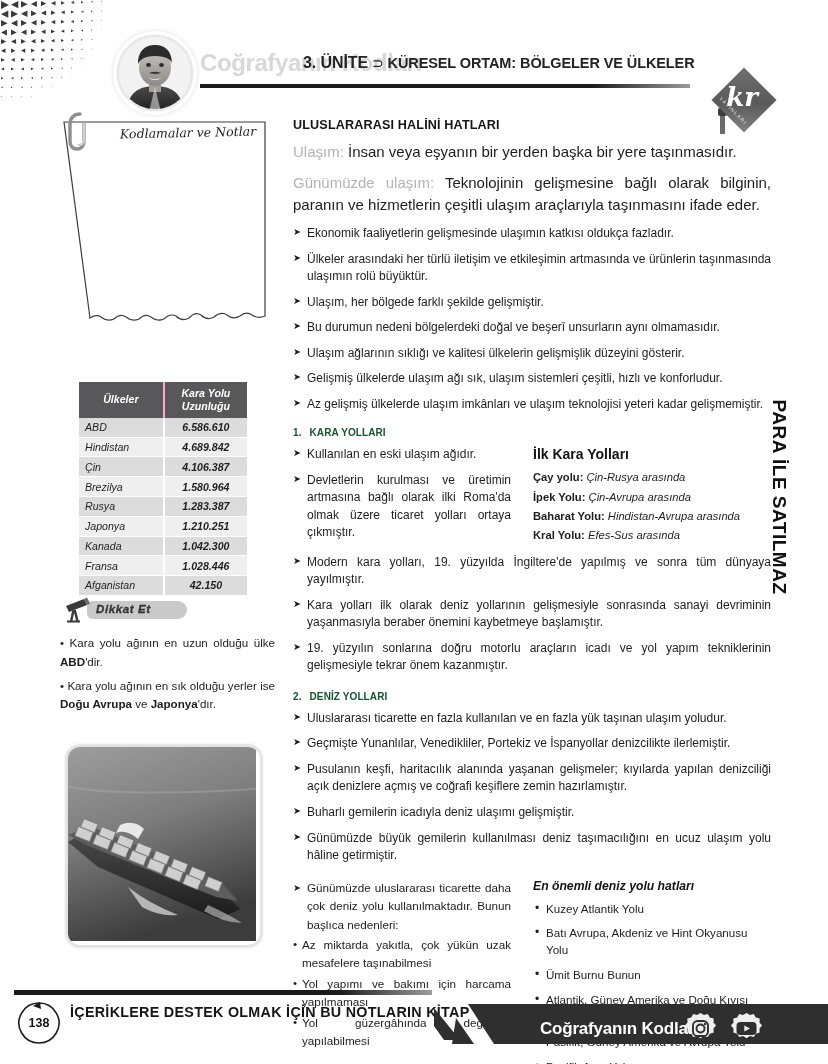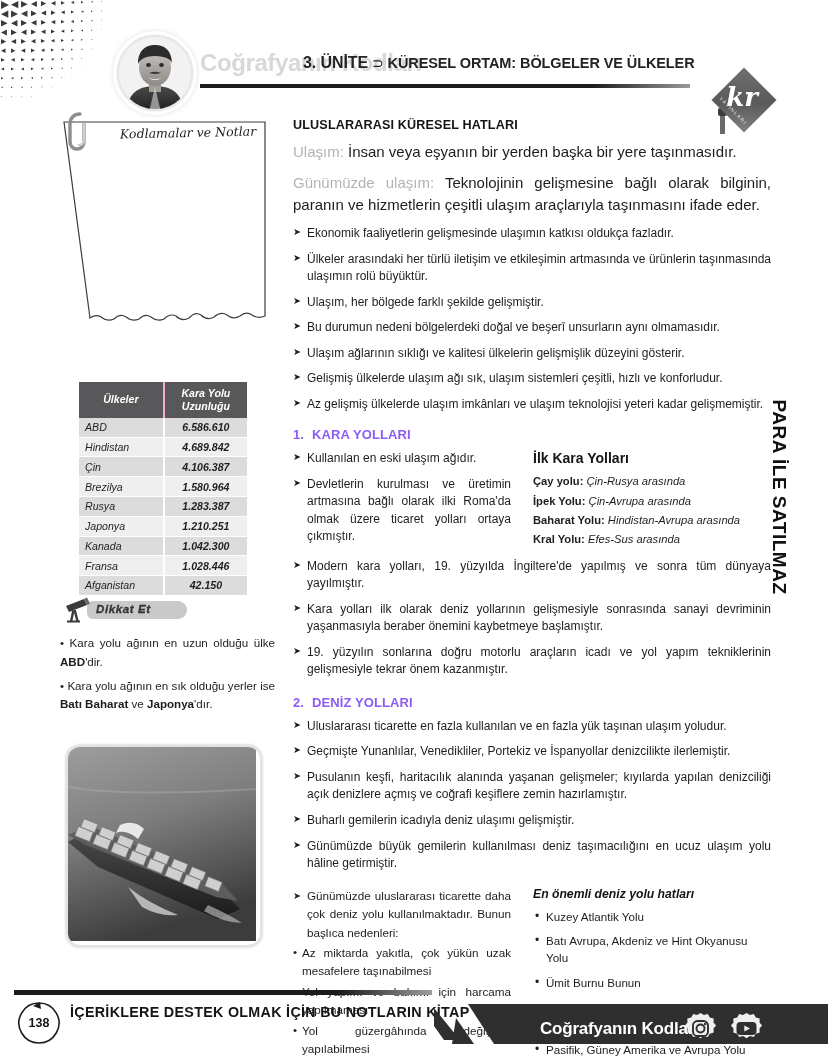--- a/index.html
+++ b/index.html
@@ -253,23 +253,23 @@
     content: "\27A4";
     position: absolute;
     left: 0;
     top: 0px;
     font-size: 9.5px;
     color: #1a1a1a;
   }
 
   
   .num-head {
-    font-size: 13px;
-    font-weight: bold;
-    color: #8b5cf6;
+    font-size: 10px;
+    font-weight: bold;
+    color: #14532d;
     margin: 0 0 8px 0;
     letter-spacing: 0.1px;
   }
   .num-head .n { margin-right: 8px; }
 
   .two-col {
     display: flex;
     gap: 22px;
   }
   .col-left { width: 218px; }
@@ -697,21 +697,21 @@
           <rect x="5" y="24.5" width="13" height="2" fill="#3a3a3a"></rect>
         </svg>
       </div>
       <div class="dikkat-banner-label">Dikkat Et</div>
     </div>
     <div class="dikkat-body">
       <p>
         <span>• Kara yolu ağının en uzun olduğu ülke </span><b>ABD</b><span>'dir.</span>
       </p>
       <p>
-        <span>• Kara yolu ağının en sık olduğu yerler ise </span><b>Batı Baharat</b><span> ve </span><b>Japonya</b><span>'dır.</span>
+        <span>• Kara yolu ağının en sık olduğu yerler ise </span><b>Doğu Avrupa</b><span> ve </span><b>Japonya</b><span>'dır.</span>
       </p>
     </div>
   </div>
 
   <div class="ship-photo">
     <svg width="188" height="194" viewBox="0 0 188 194" preserveAspectRatio="none">
       <defs>
         <linearGradient id="sea" x1="0" y1="0" x2="0.3" y2="1">
           <stop offset="0%" stop-color="#9d9d9d"></stop>
           <stop offset="45%" stop-color="#7e7e7e"></stop>
@@ -743,21 +743,21 @@
         <rect x="122" y="122" width="15" height="9" transform="rotate(22 129 126)"></rect>
         <rect x="138" y="132" width="15" height="10" transform="rotate(22 145 137)"></rect>
       </g>
       <path d="M52 78 q14 -6 24 4 l-6 10 q-12 -10 -22 -6 Z" fill="#e8e8e8"></path>
       <path d="M60 140 q20 16 50 28 q-18 2 -36 -8 Z" fill="#d9d9d9" opacity="0.75"></path>
       <path d="M140 158 q22 10 34 18 q-18 0 -38 -12 Z" fill="#c8c8c8" opacity="0.6"></path>
     </svg>
   </div>
 
   <div class="main-col">
-    <h2 class="sec-title">ULUSLARARASI KÜRESEL HATLARI</h2>
+    <h2 class="sec-title">ULUSLARARASI HALİNİ HATLARI</h2>
 
     <p class="term-line">
       <span class="term">Ulaşım:</span><span> İnsan veya eşyanın bir yerden başka bir yere taşınmasıdır.</span>
     </p>
     <p class="term-line">
       <span class="term">Günümüzde ulaşım:</span><span> Teknolojinin gelişmesine bağlı olarak bilginin, paranın ve hizmetlerin çeşitli ulaşım araçlarıyla taşınmasını ifade eder.</span>
     </p>
 
     <ul class="bullet-list" id="intro-bullets">
         <li>Ekonomik faaliyetlerin gelişmesinde ulaşımın katkısı oldukça fazladır.</li>

